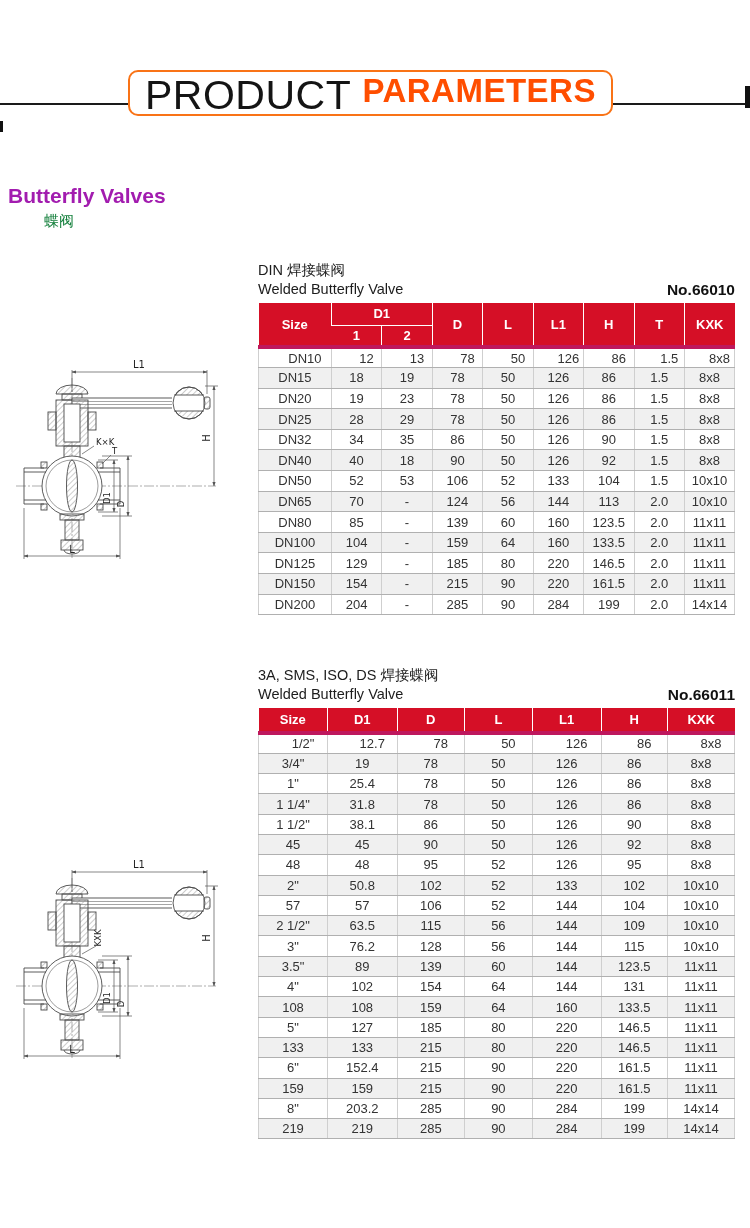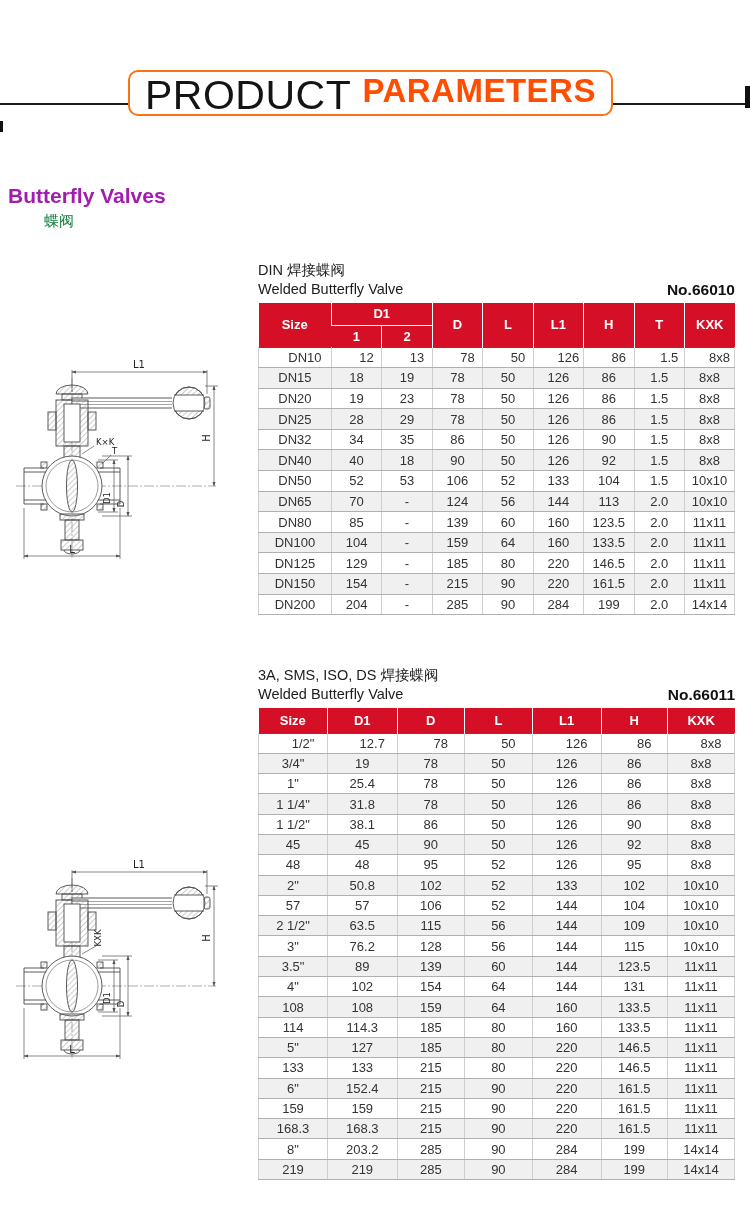--- a/index.html
+++ b/index.html
@@ -37,21 +37,21 @@
   thead th { background:var(--table-red); color:#fff; font-size:13px; font-weight:600;
              padding:0; border-left:1px solid #fff; }
   thead tr th:first-child { border-left:none; }
   .one thead tr.h1 th { height:22px; }
   .one thead tr.h2 th { height:22px; border-top:1px solid #fff; }
   .one thead th.grp { border-bottom:1px solid #fff; }
   .two thead th { height:25px; }
   tbody td { text-align:center; font-size:13px; color:#333; padding:0;
              border-left:1px solid #cfcfcf; border-right:1px solid #cfcfcf;
              border-bottom:1px solid #b0b0b0; background:#fff; }
-  tbody tr:first-child td { border-top:1px solid #be185d;padding-left:20px; }
+  tbody tr:first-child td { border-top:4px solid #be185d;padding-left:20px; }
   .one tbody td { height:20.6px; }
   .two tbody td { height:20.3px; }
   tbody tr:nth-child(even) td { background:#f0f0f0; }
 
   
   .drawing { position:absolute; left:10px; width:212px; height:207px; }
   .drawing.d1 { top:356px; }
   .drawing.d2 { top:856px; }
   .dim { stroke:#555; stroke-width:0.7; fill:none; }
   .dimtxt { font-size:10px; fill:#222; font-family:"DejaVu Sans", sans-serif; }
@@ -514,29 +514,20 @@
           <tr>
             <td>108</td>
             <td>108</td>
             <td>159</td>
             <td>64</td>
             <td>160</td>
             <td>133.5</td>
             <td>11x11</td>
           </tr>
           <tr>
-            <td>114</td>
-            <td>114.3</td>
-            <td>185</td>
-            <td>80</td>
-            <td>160</td>
-            <td>133.5</td>
-            <td>11x11</td>
-          </tr>
-          <tr>
             <td>5"</td>
             <td>127</td>
             <td>185</td>
             <td>80</td>
             <td>220</td>
             <td>146.5</td>
             <td>11x11</td>
           </tr>
           <tr>
             <td>133</td>
@@ -559,29 +550,20 @@
           <tr>
             <td>159</td>
             <td>159</td>
             <td>215</td>
             <td>90</td>
             <td>220</td>
             <td>161.5</td>
             <td>11x11</td>
           </tr>
           <tr>
-            <td>168.3</td>
-            <td>168.3</td>
-            <td>215</td>
-            <td>90</td>
-            <td>220</td>
-            <td>161.5</td>
-            <td>11x11</td>
-          </tr>
-          <tr>
             <td>8"</td>
             <td>203.2</td>
             <td>285</td>
             <td>90</td>
             <td>284</td>
             <td>199</td>
             <td>14x14</td>
           </tr>
           <tr>
             <td>219</td>

